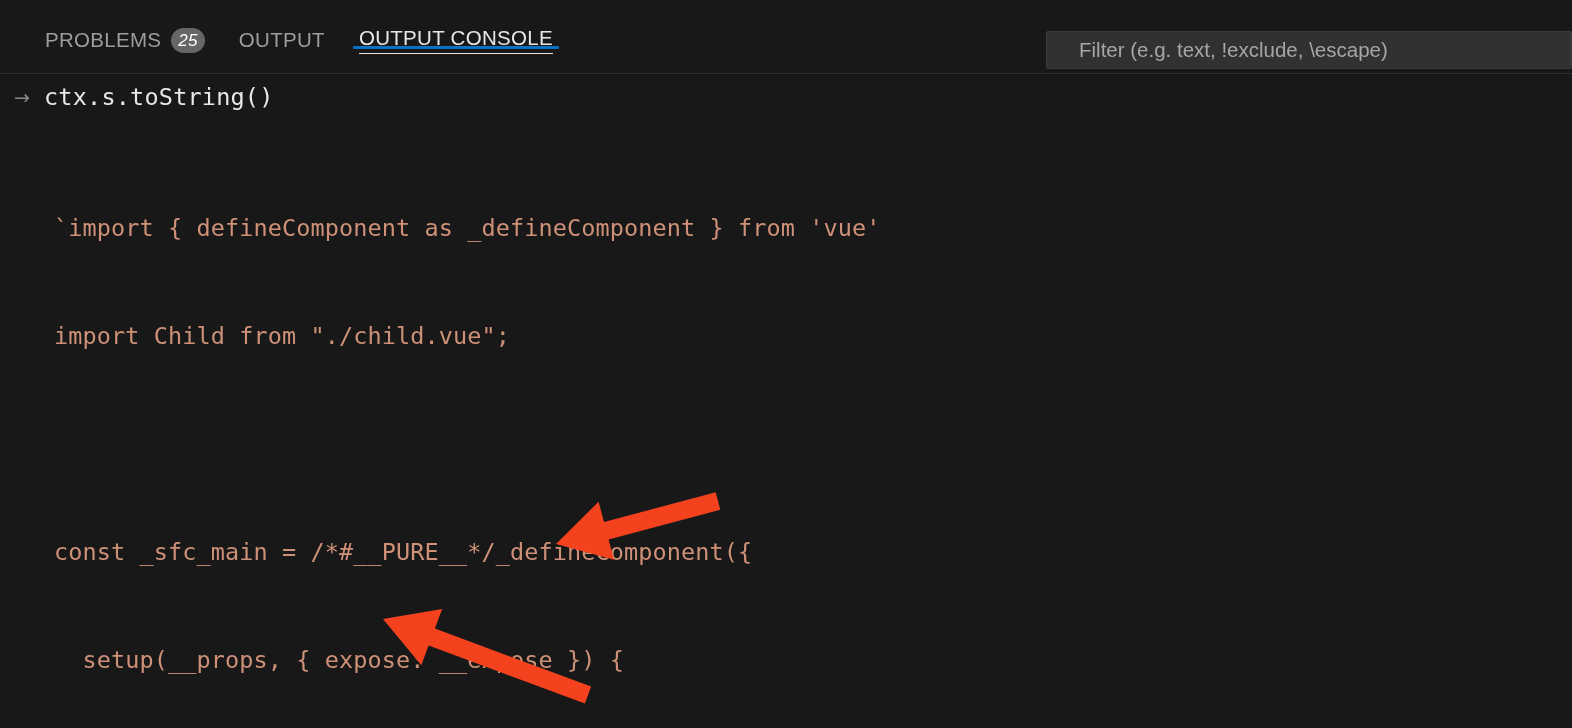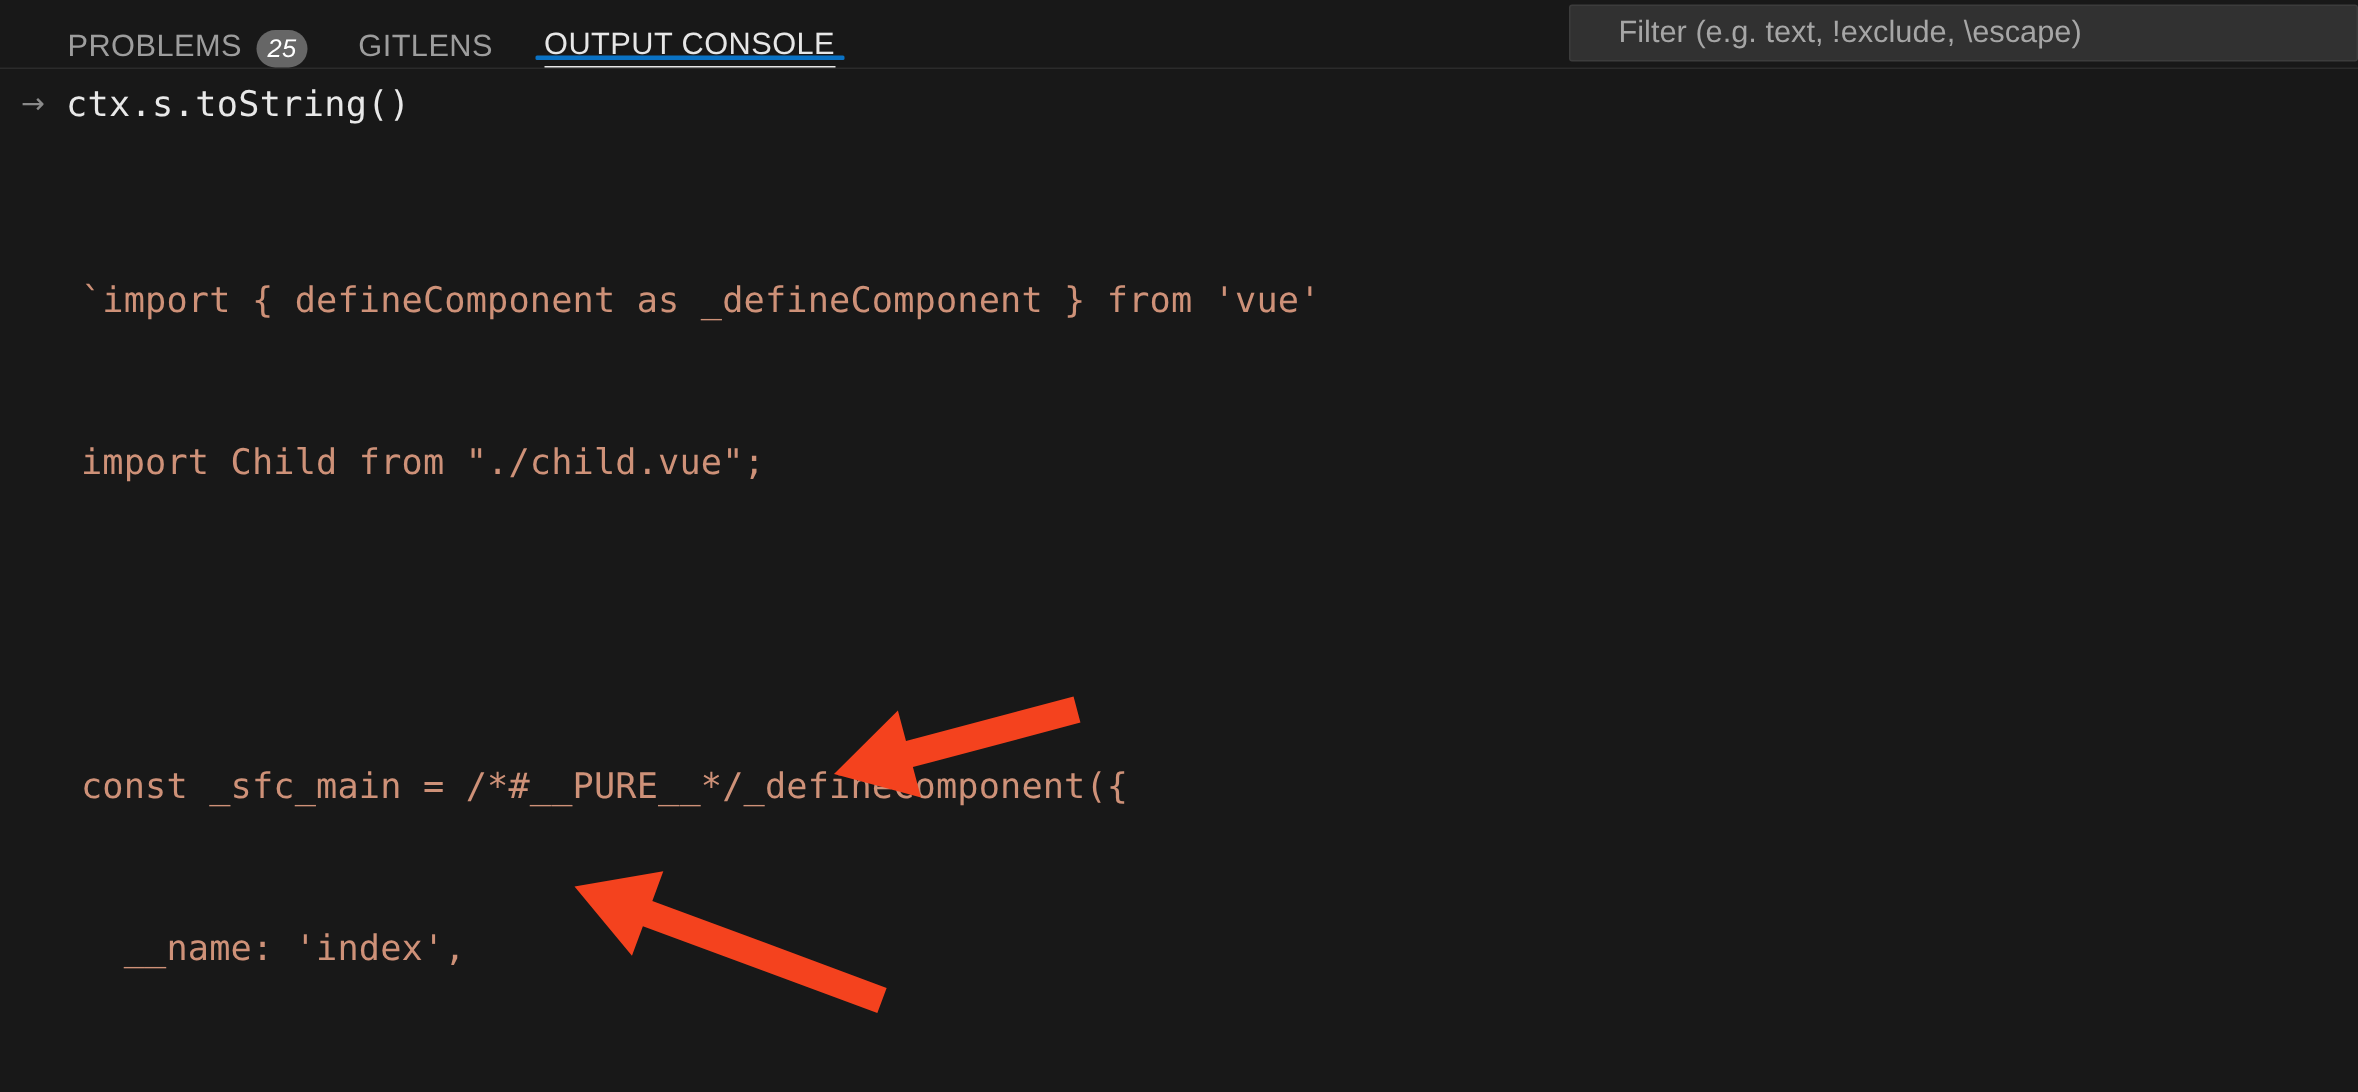--- a/index.html
+++ b/index.html
@@ -24,23 +24,24 @@
     flex-direction: column;
   }
 
   
   .panel-header {
     position: relative;
     height: 46px;
     min-height: 46px;
     background: #181818;
     display: flex;
-    align-items: flex-end;
+    align-items: flex-start;
     border-bottom: 1px solid #2b2b2b;
     box-sizing: border-box;
+    margin-top: 28px;
   }
 
   .tabs {
     display: flex;
     align-items: stretch;
     padding-left: 28px;
     flex: 0 0 auto;
   }
 
   .tab {
@@ -189,21 +190,21 @@
 
     <div class="tabs">
 
       <div class="tab">
         <span class="tab-label">PROBLEMS</span>
         <span class="badge">25</span>
       </div>
 
 
       <div class="tab">
-        <span class="tab-label">GITLENS</span>
+        <span class="tab-label">OUTPUT</span>
       </div>
 
       <div class="tab active">
         <span class="tab-label">OUTPUT CONSOLE</span>
       </div>
 
 
 
     </div>
 
@@ -218,21 +219,20 @@
     <div class="repl-line">
       <span class="repl-arrow">→</span>
       <span class="repl-expr">ctx.s.toString()</span>
     </div>
 
     <div class="output-block">
       <div class="output-line">`import { defineComponent as _defineComponent } from 'vue'</div>
       <div class="output-line">import Child from "./child.vue";</div>
       <div class="output-line">&nbsp;</div>
       <div class="output-line">const _sfc_main = /*#__PURE__*/_defineComponent({</div>
-      <div class="output-line">  __name: 'index',</div>
       <div class="output-line">  setup(__props, { expose: __expose }) {</div>
       
       
       
       
       
       
       
       
       

